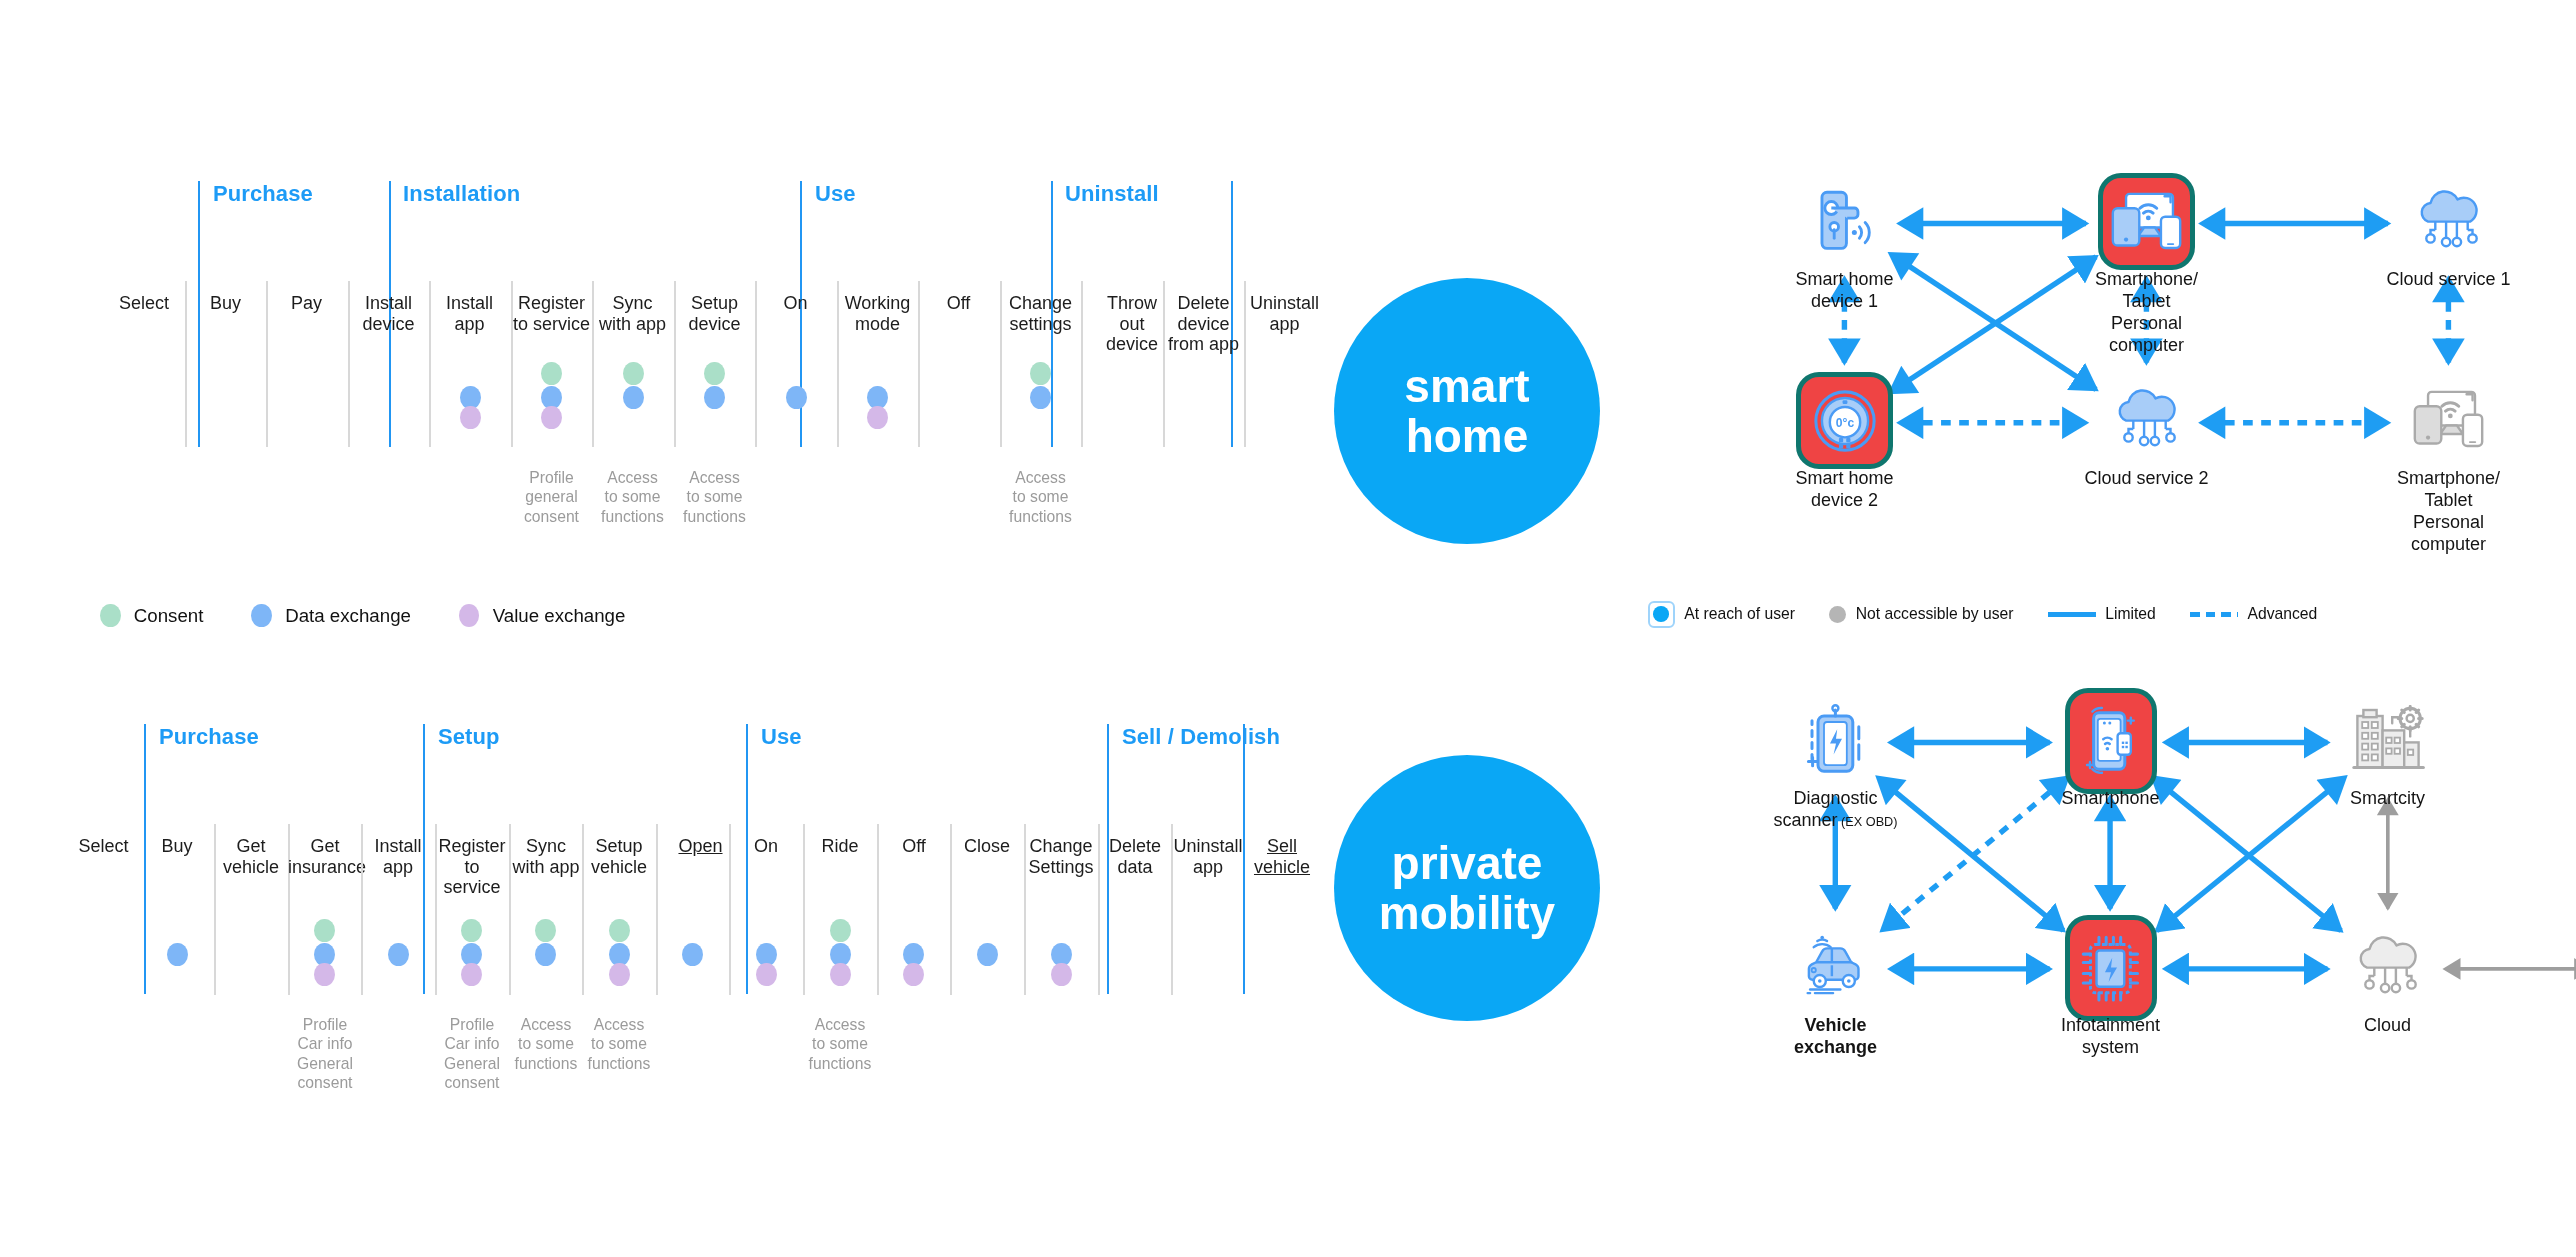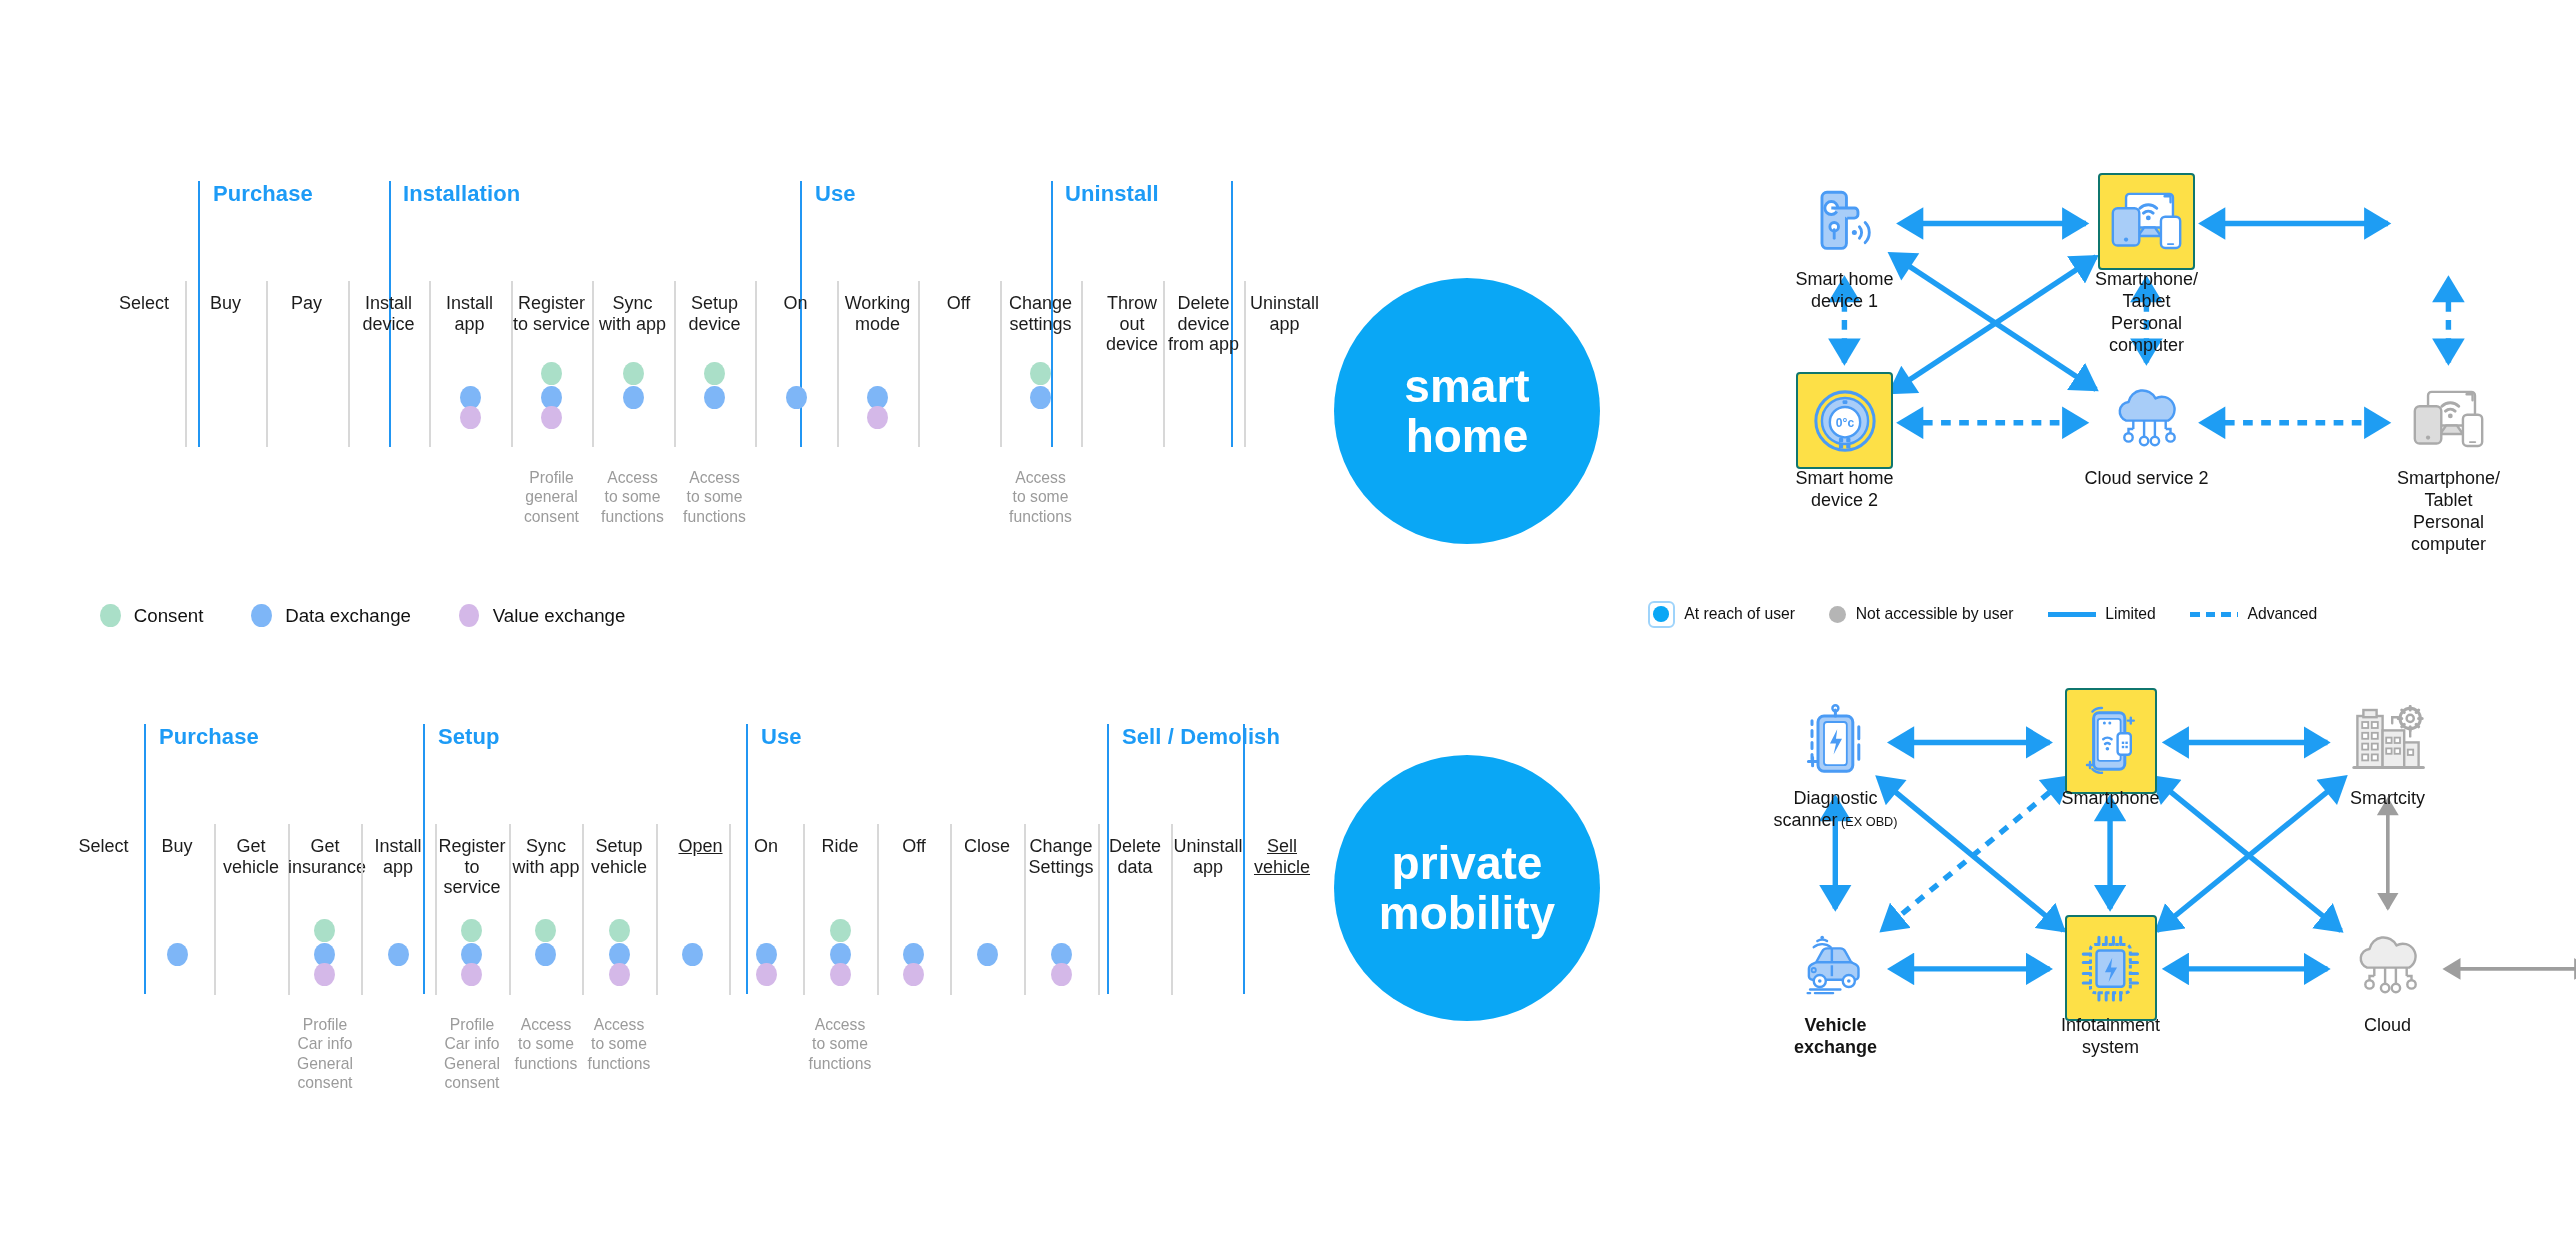--- a/index.html
+++ b/index.html
@@ -24,21 +24,21 @@
   .tl-legend .lgdot{width:20.5px;height:23px;border-radius:50%;margin-right:13.3px;}
   .tl-legend .lgtxt{font-size:18.7px;color:#111;white-space:nowrap;}
 
   
   .bigcircle{position:absolute;border-radius:50%;background:#0aa7f5;display:flex;align-items:center;justify-content:center;}
   .bigcircle span{color:#ffffff;font-weight:bold;font-size:46px;line-height:50px;text-align:center;white-space:pre-line;}
 
   
   .node{position:absolute;width:139px;text-align:center;}
   .node .icon-wrap{width:139px;height:91px;display:flex;align-items:center;justify-content:center;}
-  .node .framed{border:2px solid #0f766e;border-radius:4px;background:#fde047;box-sizing:border-box;display:flex;align-items:center;justify-content:center;}
+  .node .framed{border:5px solid #0f766e;border-radius:23px;background:#ef4444;box-sizing:border-box;display:flex;align-items:center;justify-content:center;}
   .node .nlabel{font-size:18px;line-height:22px;color:#141414;white-space:pre-line;margin-top:1px;}
   .node .nlabel.bold{font-weight:bold;}
   .node .nsub{font-size:12.7px;color:#141414;}
 
   svg.conn{position:absolute;left:0;top:0;overflow:visible;pointer-events:none;}
 
   
   .dg-legend{position:absolute;display:flex;align-items:center;}
   .dg-legend .item{display:flex;align-items:center;margin-right:34px;}
   .dg-legend .chip{width:26.6px;height:26.6px;border:2.4px solid #9fd4fb;border-radius:6px;display:flex;align-items:center;justify-content:center;margin-right:9.7px;box-sizing:border-box;}
@@ -305,20 +305,35 @@
         <rect x="8" y="30" width="44" height="62" rx="8" fill="#a8cdf8" stroke="#4a9bf5" stroke-width="4"></rect>
         <circle cx="30" cy="82" r="3.5" fill="#4a9bf5"></circle>
         <rect x="88" y="44" width="32" height="52" rx="7" fill="#fff" stroke="#4a9bf5" stroke-width="4"></rect>
         <rect x="98" y="88" width="12" height="3" rx="1.5" fill="#4a9bf5"></rect>
       </svg>
           </div>
         </div>
         <div class="nlabel">Smartphone/ Tablet
 Personal computer</div>
       </div>
+      <div class="node" style="left: 749px; top: 7.2px;">
+        <div class="icon-wrap">
+          <div><svg width="75" height="66" viewBox="0 0 124 110">
+        <path d="M28 56 a16 16 0 0 1 4 -31 a24 24 0 0 1 45 -6 a20 20 0 0 1 21 37 z" fill="#a8cdf8" stroke="#4a9bf5" stroke-width="4" stroke-linejoin="round"></path>
+        <path d="M40 56 v14 M58 56 v26 M76 56 v26 M94 56 v14" stroke="#4a9bf5" stroke-width="4" fill="none"></path>
+        <path d="M40 70 h-8 v8" stroke="#4a9bf5" stroke-width="4" fill="none"></path>
+        <path d="M94 70 h8 v8" stroke="#4a9bf5" stroke-width="4" fill="none"></path>
+        <circle cx="32" cy="84" r="7" fill="#fff" stroke="#4a9bf5" stroke-width="4"></circle>
+        <circle cx="58" cy="90" r="7" fill="#fff" stroke="#4a9bf5" stroke-width="4"></circle>
+        <circle cx="76" cy="90" r="7" fill="#fff" stroke="#4a9bf5" stroke-width="4"></circle>
+        <circle cx="102" cy="84" r="7" fill="#fff" stroke="#4a9bf5" stroke-width="4"></circle>
+      </svg></div>
+        </div>
+        <div class="nlabel">Cloud service 1</div>
+      </div>
       <div class="node" style="left: 145px; top: 206px;">
         <div class="icon-wrap">
           <div class="framed" style="width: 97px; height: 97px;">
             <svg width="68" height="68" viewBox="0 0 112 112">
         <circle cx="56" cy="56" r="48" fill="none" stroke="#4a9bf5" stroke-width="5"></circle>
         <circle cx="56" cy="56" r="38" fill="#a8cdf8" stroke="#4a9bf5" stroke-width="4"></circle>
         <circle cx="56" cy="58" r="25" fill="#fff" stroke="#4a9bf5" stroke-width="4"></circle>
         <text x="56" y="66" font-size="20" font-family="'Liberation Sans',sans-serif" font-weight="bold" fill="#4a9bf5" text-anchor="middle">0°c</text>
         <rect x="52" y="22" width="8" height="6" rx="2" fill="#4a9bf5"></rect>
         <g fill="#4a9bf5">

